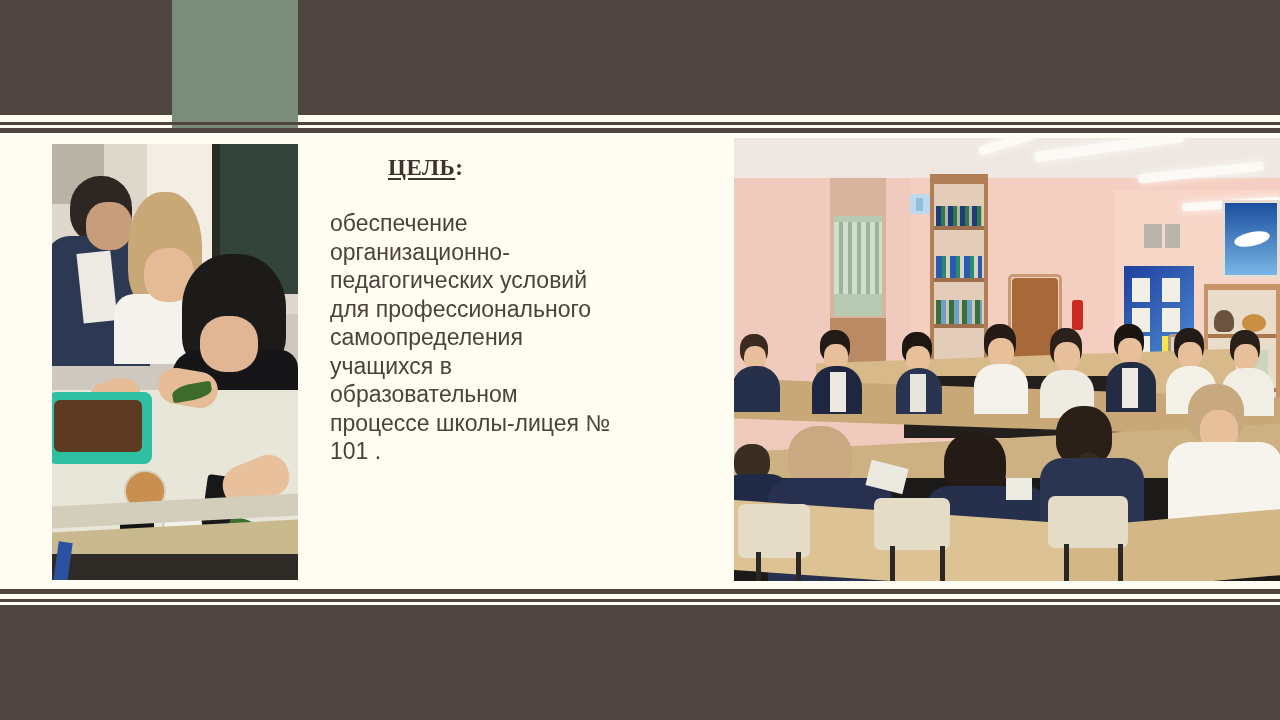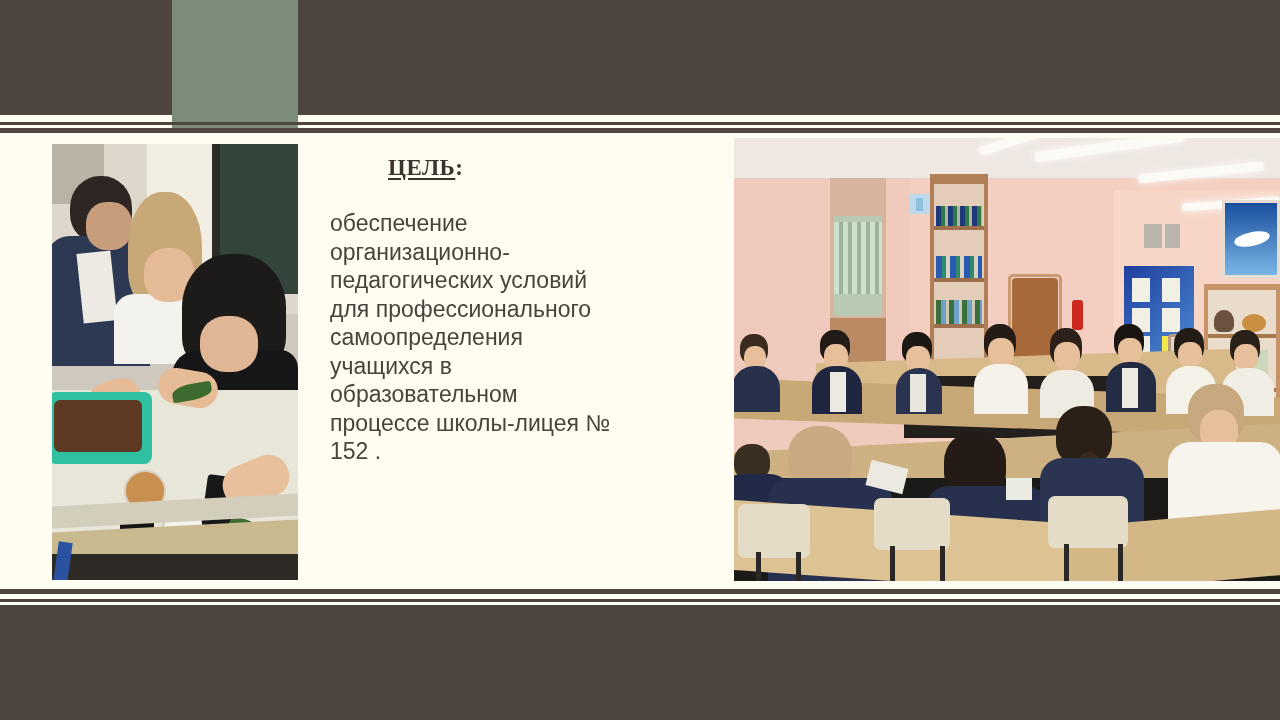--- a/index.html
+++ b/index.html
@@ -242,21 +242,21 @@
     <div class="text-block">
       <div class="goal-title"><span class="ul">ЦЕЛЬ</span><span>:</span></div>
       <p class="goal-body">обеспечение
 организационно-
 педагогических   условий
 для  профессионального
 самоопределения
 учащихся  в
 образовательном
 процессе  школы-лицея №
-152 .</p>
+101 .</p>
     </div>
 
     <div class="photo photo-right">
       <div class="rp-ceiling"></div>
       <div class="rp-wall"></div>
       <div class="rp-wall-l"></div>
       <div class="rp-wall-r"></div>
       <div class="rp-lamp rp-lamp1"></div>
       <div class="rp-lamp rp-lamp2"></div>
       <div class="rp-lamp rp-lamp3"></div>

